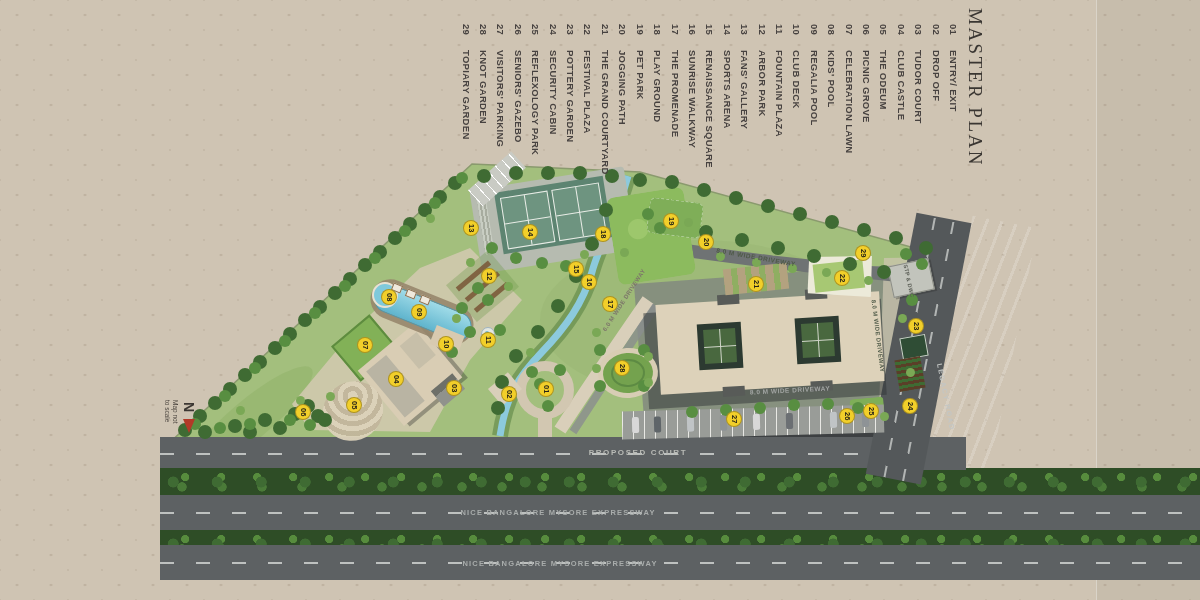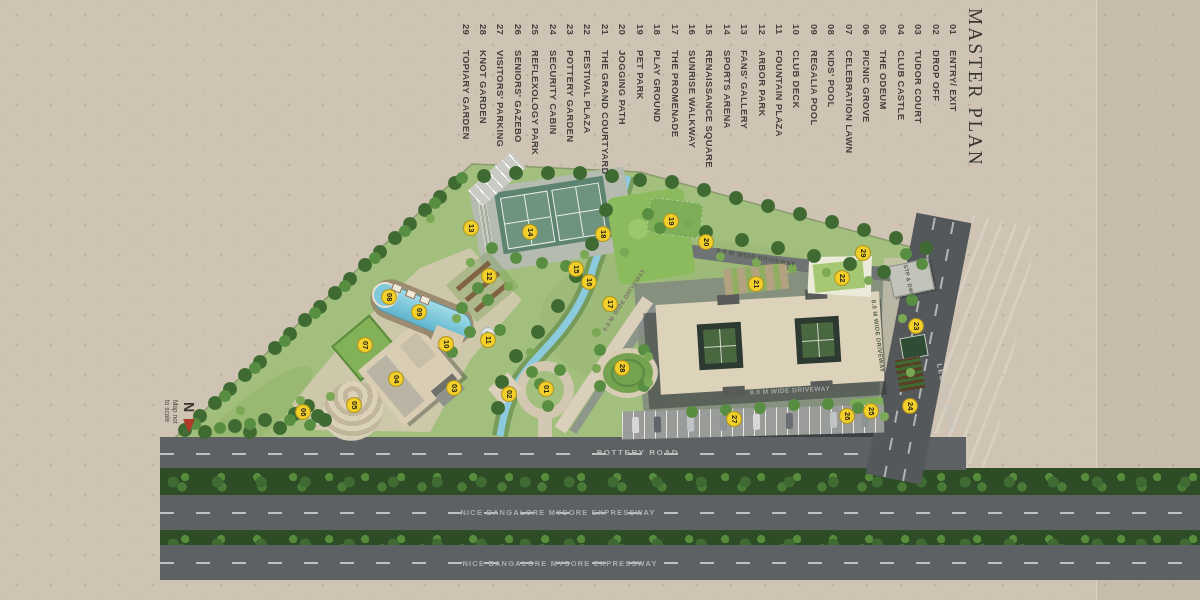--- a/index.html
+++ b/index.html
@@ -390,21 +390,21 @@
         <span>27</span>
       </div>
       <div class="badge" style="left: 621px; top: 367px;">
         <span>28</span>
       </div>
       <div class="badge" style="left: 862px; top: 252px;">
         <span>29</span>
       </div>
     </div>
   <div id="label-layer">
-      <span class="maplabel" style="left: 638px; top: 452px; font-size: 8px; letter-spacing: 1.6px; color: rgb(185, 187, 182); transform: translate(-50%, -50%) rotate(0deg); z-index: 42;">POTTERY ROAD</span>
+      <span class="maplabel" style="left: 638px; top: 452px; font-size: 8px; letter-spacing: 1.6px; color: rgb(185, 187, 182); transform: translate(-50%, -50%) rotate(0deg); z-index: 42;">PROPOSED COURT</span>
       <span class="maplabel" style="left: 558px; top: 512px; font-size: 7.5px; letter-spacing: 1.2px; color: rgb(168, 172, 171); transform: translate(-50%, -50%) rotate(0deg); z-index: 42;">NICE BANGALORE MYSORE EXPRESSWAY</span>
       <span class="maplabel" style="left: 560px; top: 563px; font-size: 7.5px; letter-spacing: 1.2px; color: rgb(168, 172, 171); transform: translate(-50%, -50%) rotate(0deg); z-index: 42;">NICE BANGALORE MYSORE EXPRESSWAY</span>
       <span class="maplabel" style="left: 946px; top: 397px; font-size: 7px; letter-spacing: 1.5px; color: rgb(195, 198, 196); transform: translate(-50%, -50%) rotate(79deg); z-index: 42;">LEGACY ROAD</span>
       <span class="maplabel" style="left: 756px; top: 257px; font-size: 6.5px; letter-spacing: 0.5px; color: rgb(79, 90, 72); transform: translate(-50%, -50%) rotate(10deg); z-index: 42;">8.0 M WIDE DRIVEWAY</span>
       <span class="maplabel" style="left: 790px; top: 390px; font-size: 6.5px; letter-spacing: 0.5px; color: rgb(162, 165, 163); transform: translate(-50%, -50%) rotate(-3deg); z-index: 42;">8.0 M WIDE DRIVEWAY</span>
       <span class="maplabel" style="left: 878px; top: 336px; font-size: 6px; letter-spacing: 0.4px; color: rgb(79, 90, 72); transform: translate(-50%, -50%) rotate(83deg); z-index: 42;">8.0 M WIDE DRIVEWAY</span>
       <span class="maplabel" style="left: 624px; top: 300px; font-size: 6px; letter-spacing: 0.4px; color: rgb(125, 118, 106); transform: translate(-50%, -50%) rotate(-57deg); z-index: 42;">6.0 M WIDE DRIVEWAY</span>
       <span class="maplabel" style="left: 909px; top: 281px; font-size: 5.5px; letter-spacing: 0.3px; color: rgb(90, 93, 85); transform: translate(-50%, -50%) rotate(78deg); z-index: 42;">STP &amp; DWC</span>
     </div>
 </div>

